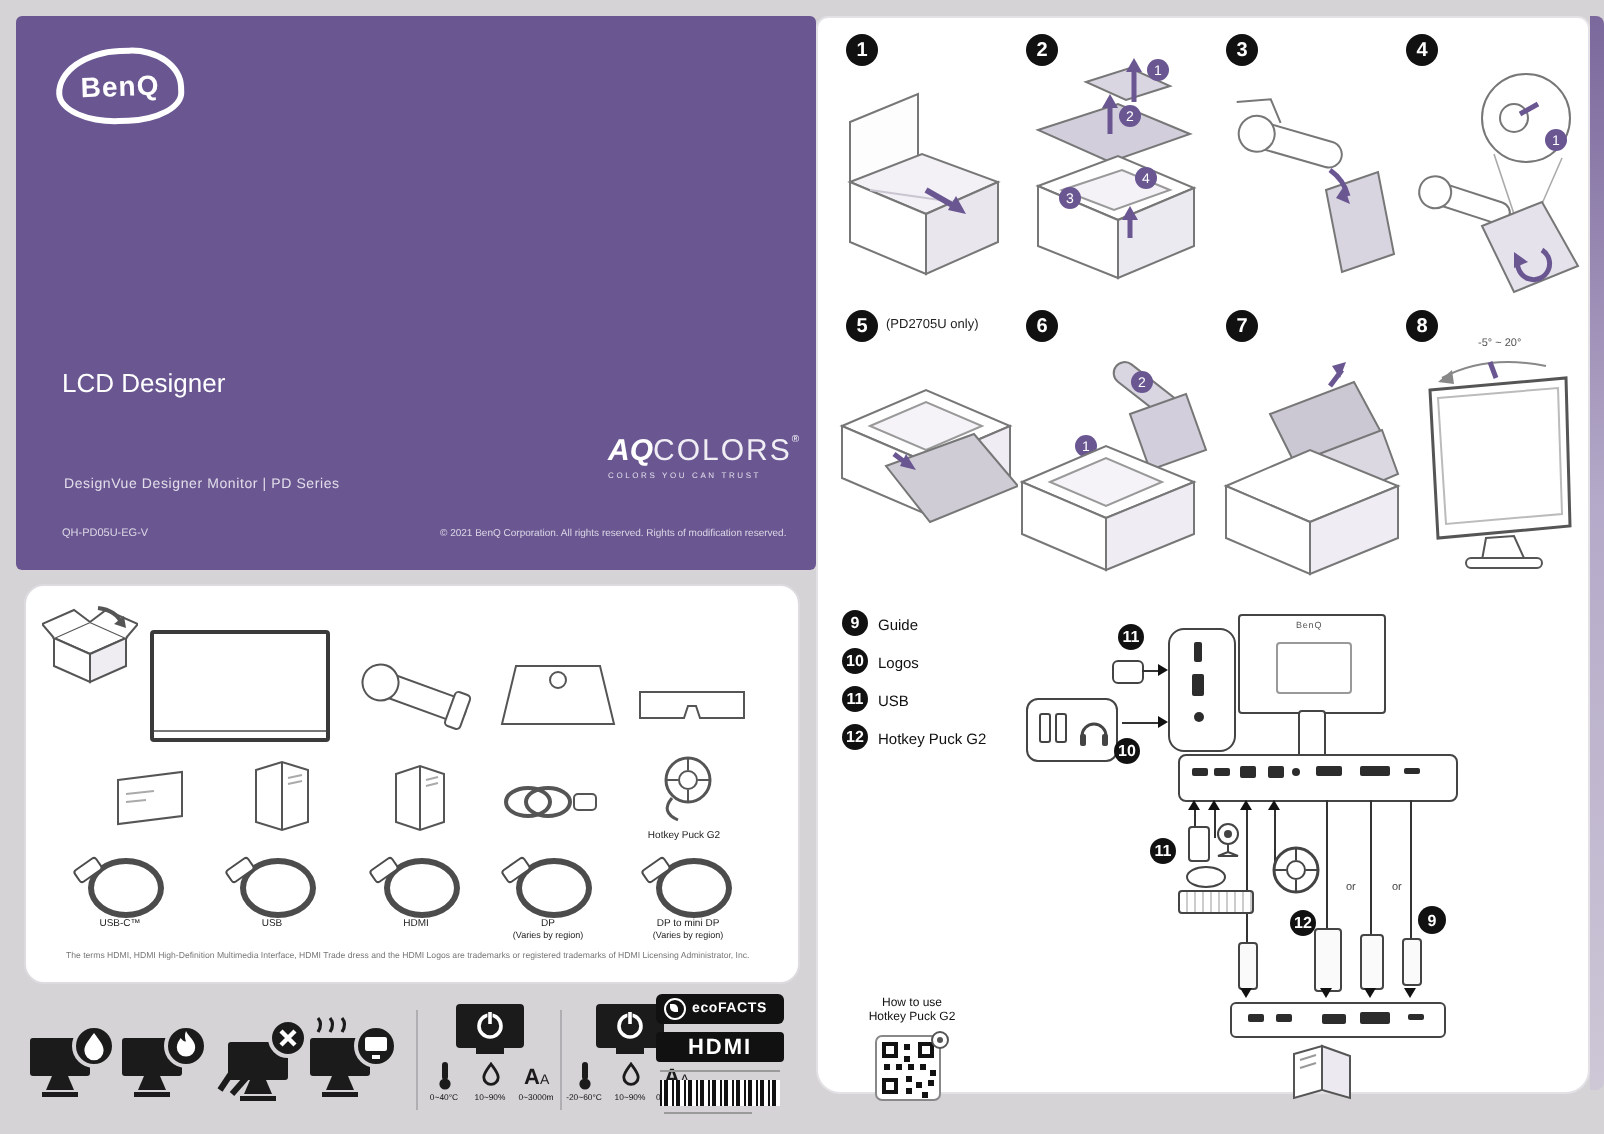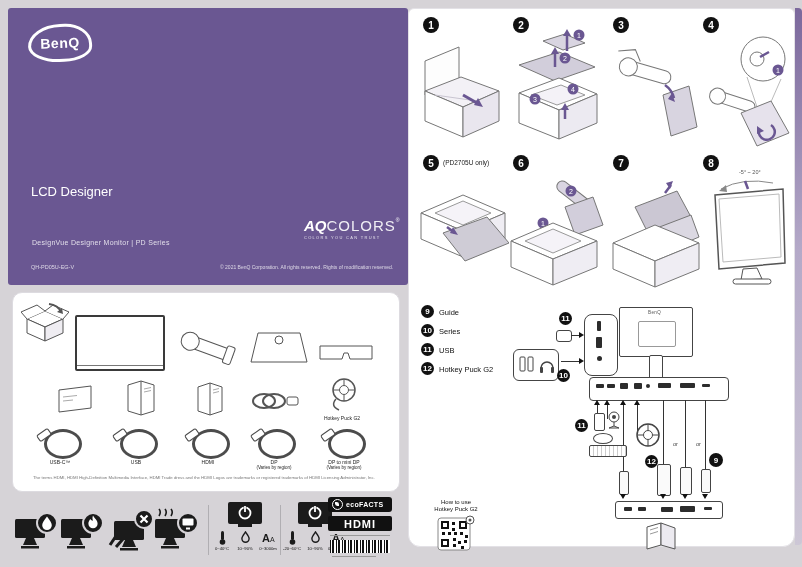--- a/index.html
+++ b/index.html
@@ -209,21 +209,21 @@
       <path d="M40 14 l3 8" stroke="#6a5792" stroke-width="2.5"></path>
       <path d="M10 28 L78 22 L80 96 L14 102 Z" fill="#fff" stroke="#555" stroke-width="1.5"></path>
       <path d="M14 32 L74 27 L76 90 L18 95 Z" fill="none" stroke="#bbb"></path>
       <path d="M38 102 L52 101 L57 112 L36 113 Z" fill="#fff" stroke="#555"></path>
       <rect x="28" y="112" width="38" height="5" rx="2.5" fill="#fff" stroke="#555"></rect>
     </svg>
 
     <div class="badge b13" style="left:12px;top:296px;">9</div>
     <div class="legend-label" style="left:30px;top:299px;">Guide</div>
     <div class="badge b13" style="left:12px;top:315px;">10</div>
-    <div class="legend-label" style="left:30px;top:318px;">Series</div>
+    <div class="legend-label" style="left:30px;top:318px;">Logos</div>
     <div class="badge b13" style="left:12px;top:334px;">11</div>
     <div class="legend-label" style="left:30px;top:337px;">USB</div>
     <div class="badge b13" style="left:12px;top:353px;">12</div>
     <div class="legend-label" style="left:30px;top:356px;">Hotkey Puck G2</div>
 
     <div class="badge b13" style="left:150px;top:303px;">11</div>
     <div class="orect" style="left:147px;top:321px;width:14px;height:10px;"></div>
     <div class="hline" style="left:162px;top:326px;width:9px;"></div>
     <div class="arr-right" style="left:170px;top:323px;"></div>
 

